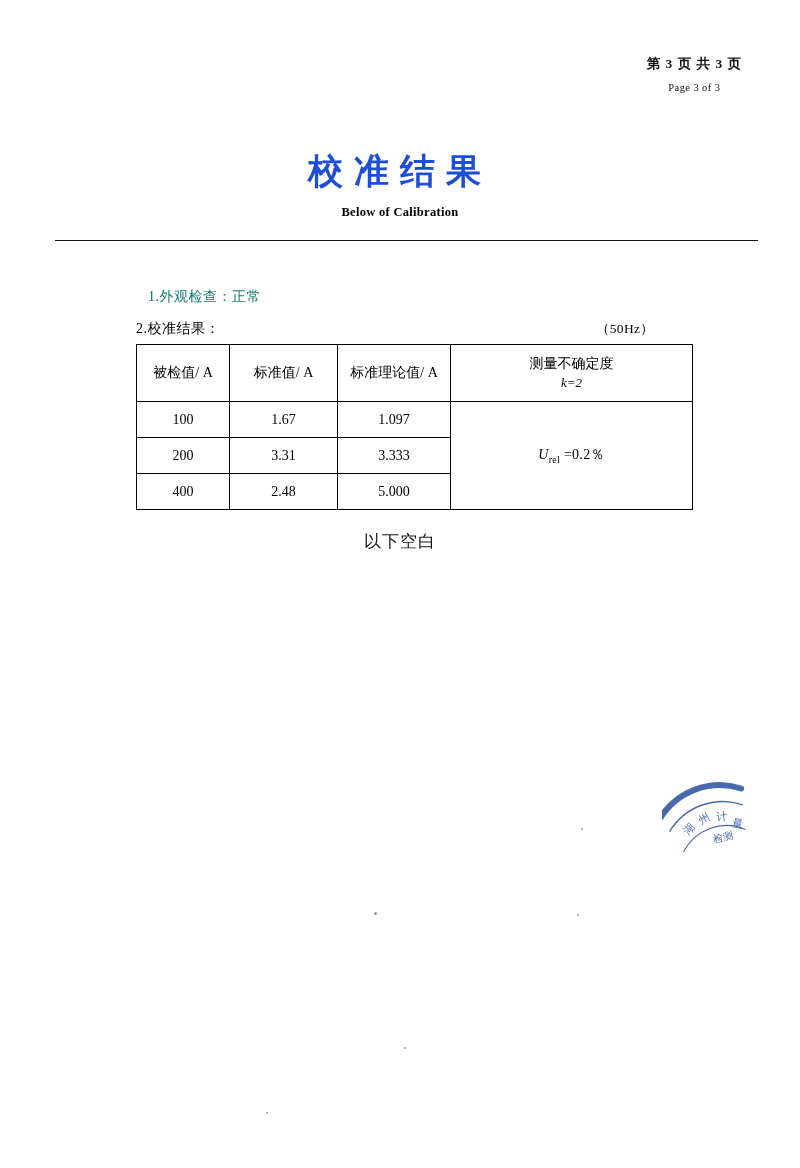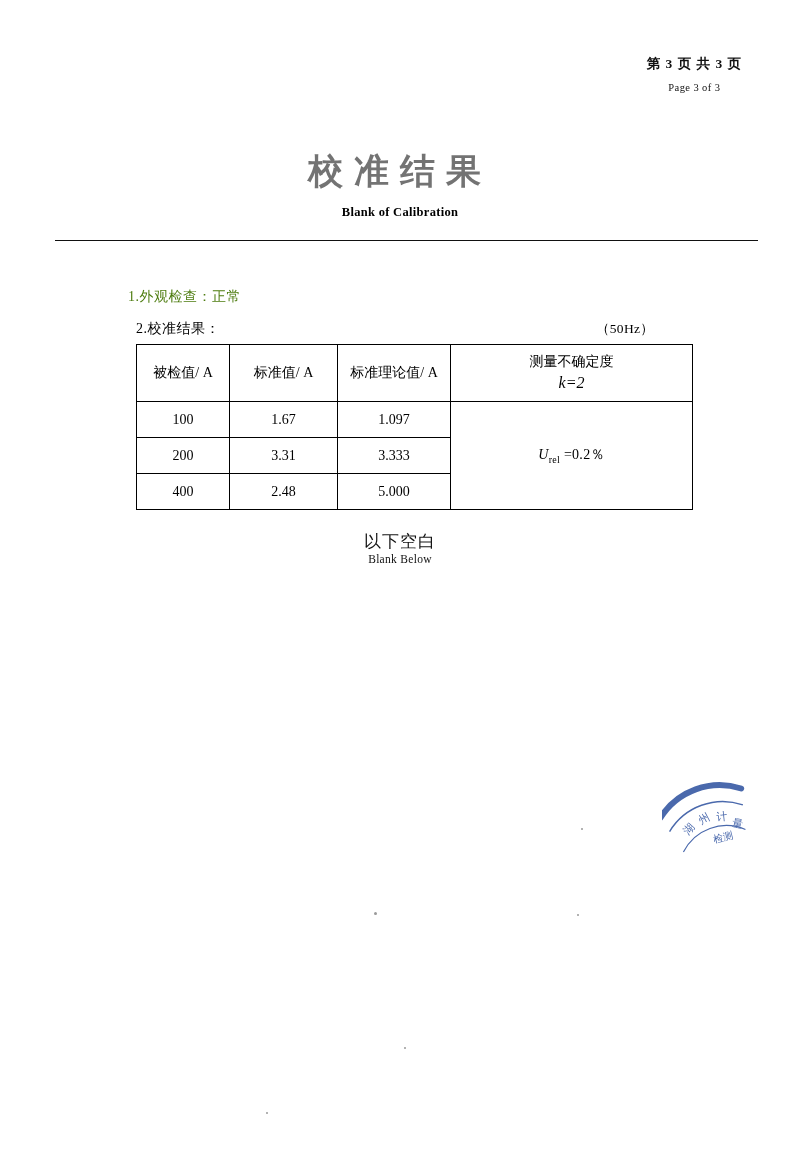--- a/index.html
+++ b/index.html
@@ -71,21 +71,21 @@
   
   .title-zh {
     position: absolute;
     top: 148px;
     left: 0;
     right: 0;
     text-align: center;
     font-size: 35px;
     font-weight: bold;
     letter-spacing: 11px;
-    color: #737373;
+    color: #1d4ed8;
     font-family: "Liberation Serif", serif;
   }
   .title-en {
     position: absolute;
     top: 205px;
     left: 0;
     right: 0;
     text-align: center;
     font-size: 12.5px;
     font-weight: bold;
@@ -97,23 +97,23 @@
     top: 240px;
     left: 55px;
     right: 42px;
     border-top: 1.6px solid #111;
   }
 
   
   .line-appearance {
     position: absolute;
     top: 288px;
-    left: 128px;
+    left: 148px;
     font-size: 14px;
-    color: #4d7c0f;
+    color: #0f766e;
     letter-spacing: 0.5px;
   }
   .line-result {
     position: absolute;
     top: 320px;
     left: 136px;
     font-size: 14px;
     color: #000;
     letter-spacing: 0.5px;
   }
@@ -154,21 +154,21 @@
   table.result tbody td {
     height: 35px;
   }
   .col1 { width: 92px; }
   .col2 { width: 107px; }
   .col3 { width: 112px; }
   .col4 { width: 241px; }
   .hdr-sub {
     display: block;
     font-style: italic;
-    font-size: 16px;
+    font-size: 13px;
   }
   .uncert {
     font-size: 14px;
     letter-spacing: 0.3px;
   }
   .uncert i { font-style: italic; }
   .uncert sub {
     font-size: 10px;
     font-style: normal;
   }
@@ -225,21 +225,21 @@
 <div class="page">
 
   <div class="header">
     <div class="page-block">
       <div class="page-line1">第 3 页  共 3 页</div>
       <div class="page-line2">Page  3  of  3</div>
     </div>
   </div>
 
   <div class="title-zh">校准结果</div>
-  <div class="title-en">Blank of Calibration</div>
+  <div class="title-en">Below of Calibration</div>
   <div class="rule"></div>
 
   <div class="line-appearance">1.外观检查：正常</div>
   <div class="line-result">2.校准结果：</div>
   <div class="freq-note">（50Hz）</div>
 
   <div class="tbl-wrap">
     <table class="result">
       <thead>
         <tr>
@@ -271,21 +271,20 @@
         <tr>
           <td>400</td>
           <td>2.48</td>
           <td>5.000</td>
         </tr>
       </tbody>
     </table>
   </div>
 
   <div class="blank-zh">以下空白</div>
-  <div class="blank-en">Blank Below</div>
 
   <div class="stamp">
     <svg width="110" height="120" viewBox="0 0 110 120">
       <g transform="rotate(-20 55 60)">
         <path d="M 10 18 A 70 70 0 0 1 96 18" stroke="#2b4f9e" stroke-width="6" fill="none" stroke-linecap="round"></path>
         <path d="M 14 34 A 62 62 0 0 1 92 34" stroke="#2b4f9e" stroke-width="1.4" fill="none"></path>
         <path d="M 20 58 A 48 48 0 0 1 86 58" stroke="#2b4f9e" stroke-width="1.2" fill="none"></path>
         <text x="30" y="44" fill="#2b4f9e" font-size="11" font-family="'Liberation Serif', serif" transform="rotate(-28 30 44)">湖</text>
         <text x="46" y="38" fill="#2b4f9e" font-size="11" font-family="'Liberation Serif', serif" transform="rotate(-8 46 38)">州</text>
         <text x="62" y="40" fill="#2b4f9e" font-size="11" font-family="'Liberation Serif', serif" transform="rotate(14 62 40)">计</text>

